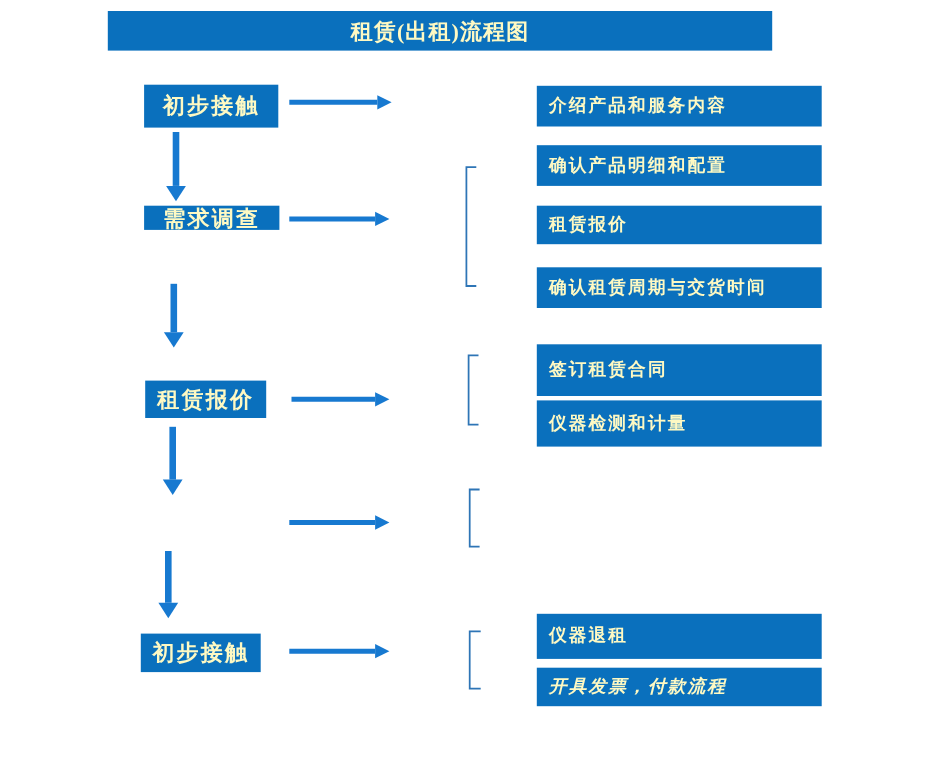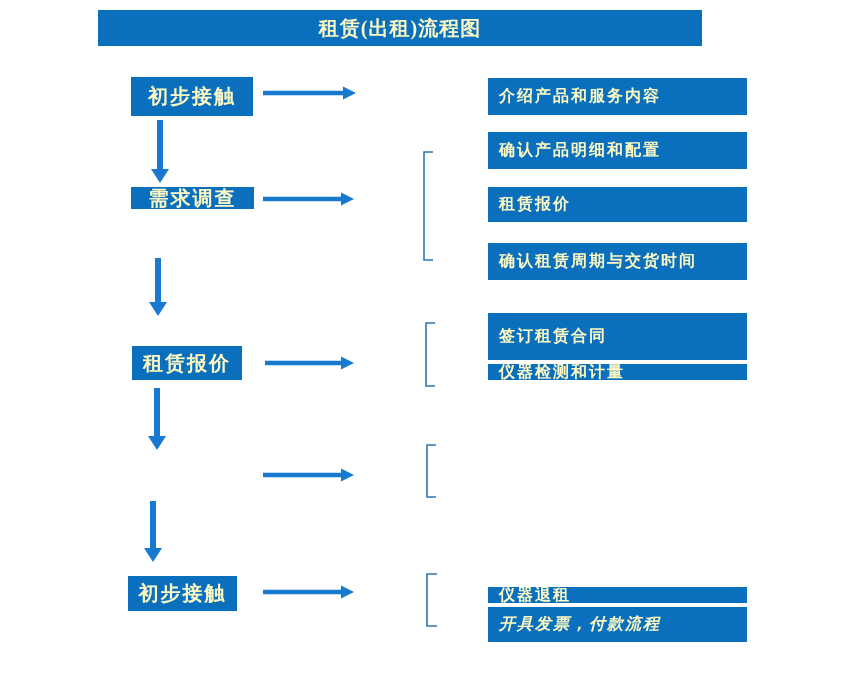--- a/index.html
+++ b/index.html
@@ -52,24 +52,24 @@
   .s2 { left:103px; top:187px; width:123px; height:22px; }
   .s3 { left:104px; top:346px; width:110px; height:34px; }
   .s4 { left:100px; top:458px; width:109px; height:35px; }
   .s5 { left:100px; top:576px; width:109px; height:35px; }
   
   .o1  { top:78px;  height:37px; }
   .o2  { top:132px; height:37px;font-family:Liberation Mono, monospace; }
   .o3  { top:187px; height:35px; }
   .o4  { top:243px; height:37px; }
   .o5  { top:313px; height:47px; }
-  .o6  { top:364px; height:16px; }
+  .o6  { top:364px; height:42px; }
   .o7  { top:423px; height:36px; }
   .o8  { top:491px; height:36px; }
-  .o9  { top:587px; height:16px; }
+  .o9  { top:558px; height:41px; }
   .o10 { top:607px; height:35px;font-style:italic; }
   #connector-layer {
     position: absolute;
     left: 0; top: 0;
     width: 844px; height: 688px;
     pointer-events: none;
   }
   .hline { stroke: var(--arrow); stroke-width: 4.5; }
   .vline { stroke: var(--arrow); stroke-width: 6; }
   .ahead { fill: var(--arrow); }

